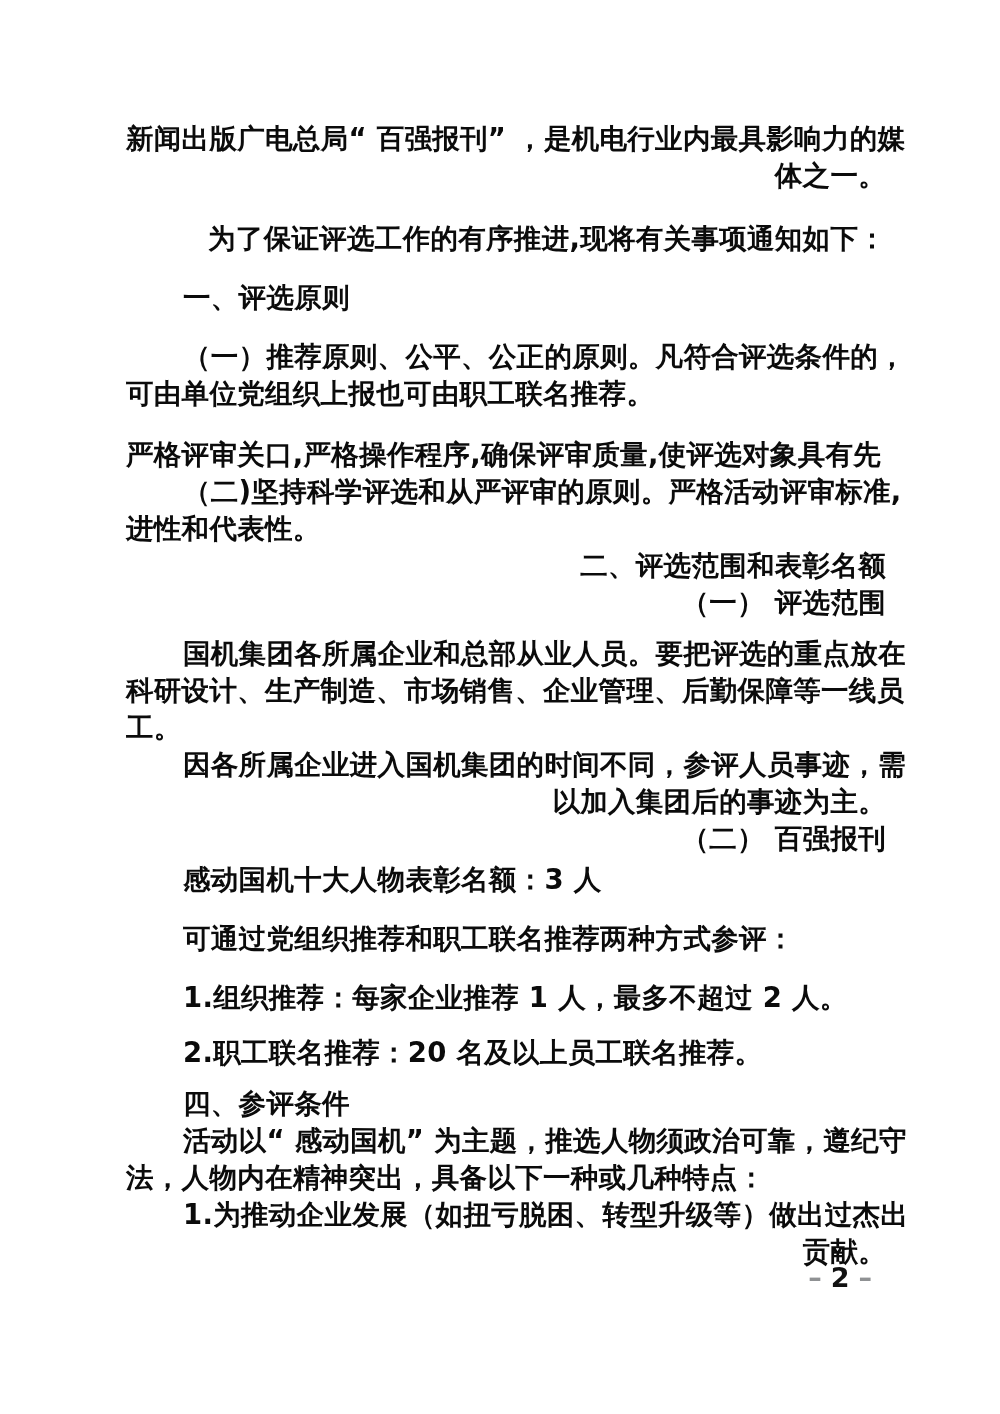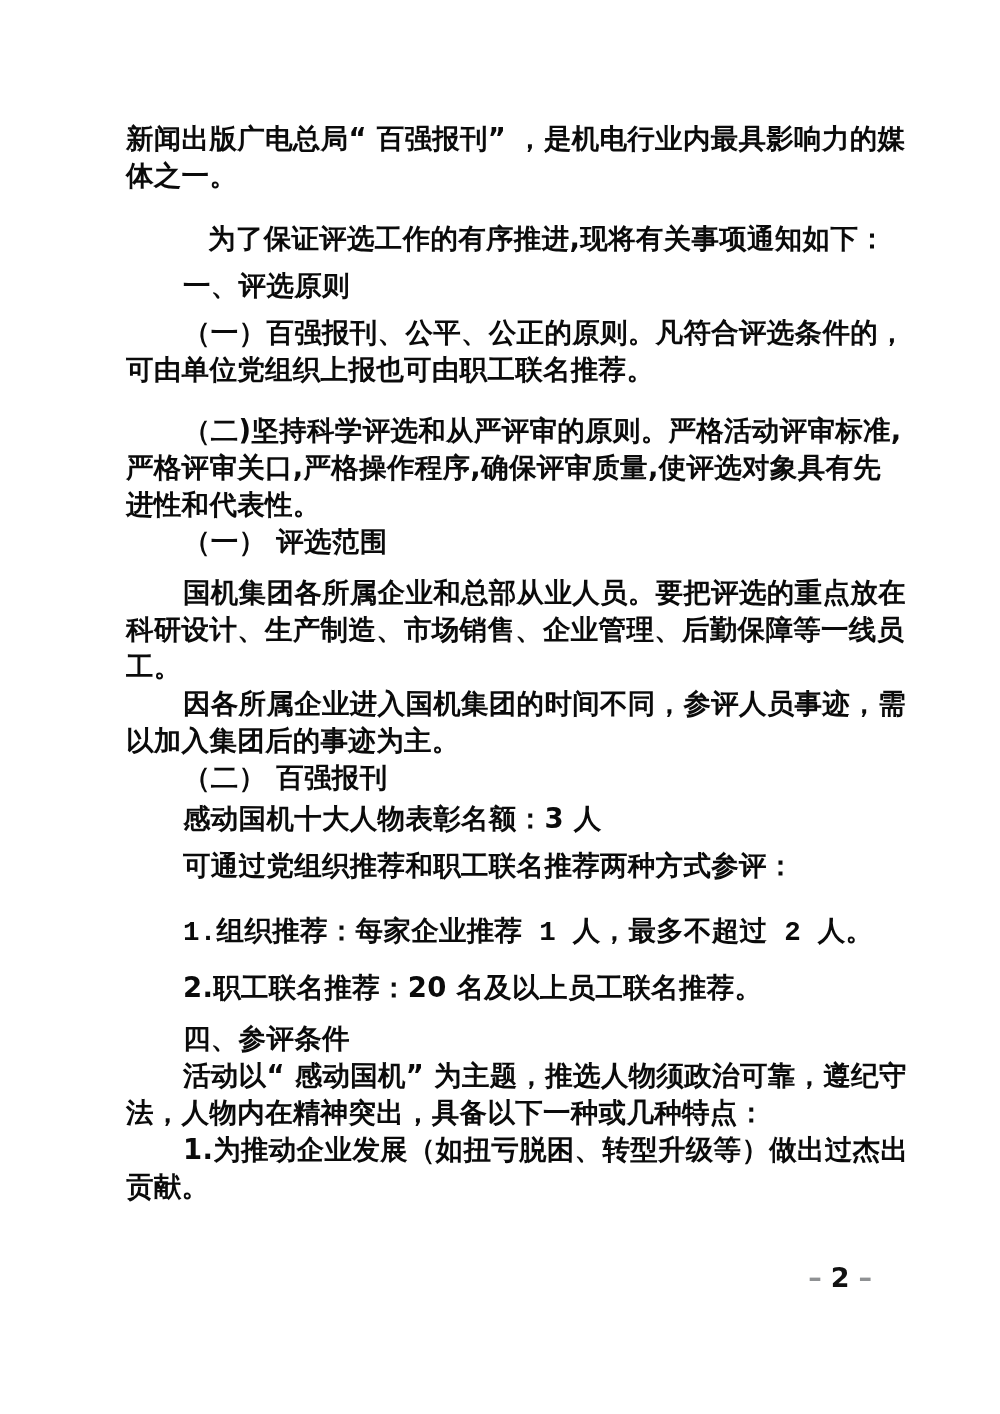--- a/index.html
+++ b/index.html
@@ -27,28 +27,28 @@
     font-size: 27.5px;
     font-weight: 700;
     white-space: nowrap;
     letter-spacing: 0.3px;
     overflow: visible;
   }
   .indent { padding-left: 57px; }
   
   .mt26 { margin-top: 26px; text-align: right; }
   .mt24 { margin-top: 24px; }
-  .mt22 { margin-top: 30px; font-family: Liberation Mono, monospace; }
+  .mt22 { margin-top: 22px; }
   .mt18 { margin-top: 18px; }
   .mt14 { margin-top: 14px; }
-  .mt10 { margin-top: 10px; }
+  .mt10 { margin-top: 22px; }
   .mt7  { }
   .mt5  { margin-top: 14px; }
   .mt4  { margin-top: 4px; }
-  .mt0  { margin-top: 0; }
+  .mt0  { margin-top: 0; text-align: right; }
   .footer {
     position: absolute;
     top: 1262px;
     right: 128px;
     display: inline-flex;
     align-items: center;
     gap: 9px;
     font-size: 27px;
     font-weight: 600;
   }
@@ -69,30 +69,33 @@
 
     <div class="para mt26">
       <div class="line indent">为了保证评选工作的有序推进,现将有关事项通知如下：</div>
     </div>
 
     <div class="para mt10">
       <div class="line indent">一、评选原则</div>
     </div>
 
     <div class="para mt10">
-      <div class="line indent">（一）百强报刊、公平、公正的原则。凡符合评选条件的，</div>
+      <div class="line indent">（一）推荐原则、公平、公正的原则。凡符合评选条件的，</div>
       <div class="line">可由单位党组织上报也可由职工联名推荐。</div>
     </div>
 
     <div class="para mt24">
+      <div class="line">严格评审关口,严格操作程序,确保评审质量,使评选对象具有先</div>
       <div class="line indent">（二)坚持科学评选和从严评审的原则。严格活动评审标准,</div>
-      <div class="line">严格评审关口,严格操作程序,确保评审质量,使评选对象具有先</div>
       <div class="line">进性和代表性。</div>
     </div>
 
+    <div class="para mt0">
+      <div class="line indent">二、评选范围和表彰名额</div>
+    </div>
 
     <div class="para mt0">
       <div class="line indent">（一） 评选范围</div>
     </div>
 
     <div class="para mt5">
       <div class="line indent">国机集团各所属企业和总部从业人员。要把评选的重点放在</div>
       <div class="line">科研设计、生产制造、市场销售、企业管理、后勤保障等一线员</div>
       <div class="line">工。</div>
     </div>

